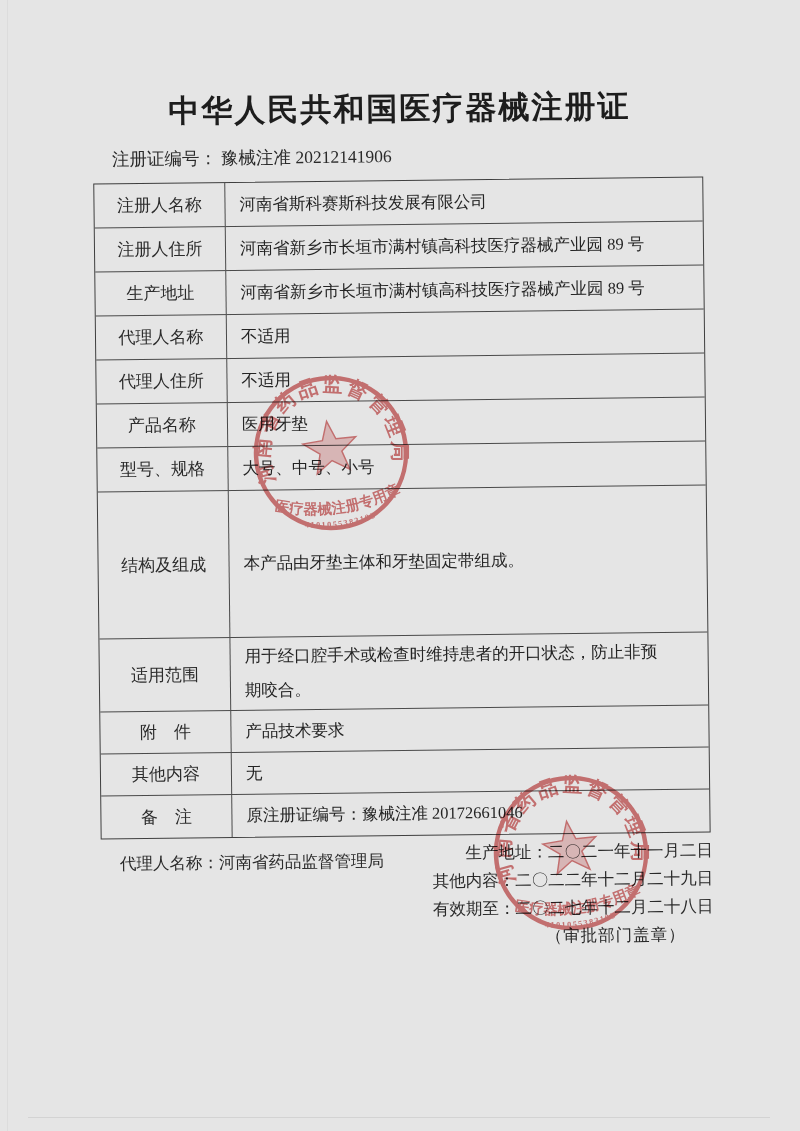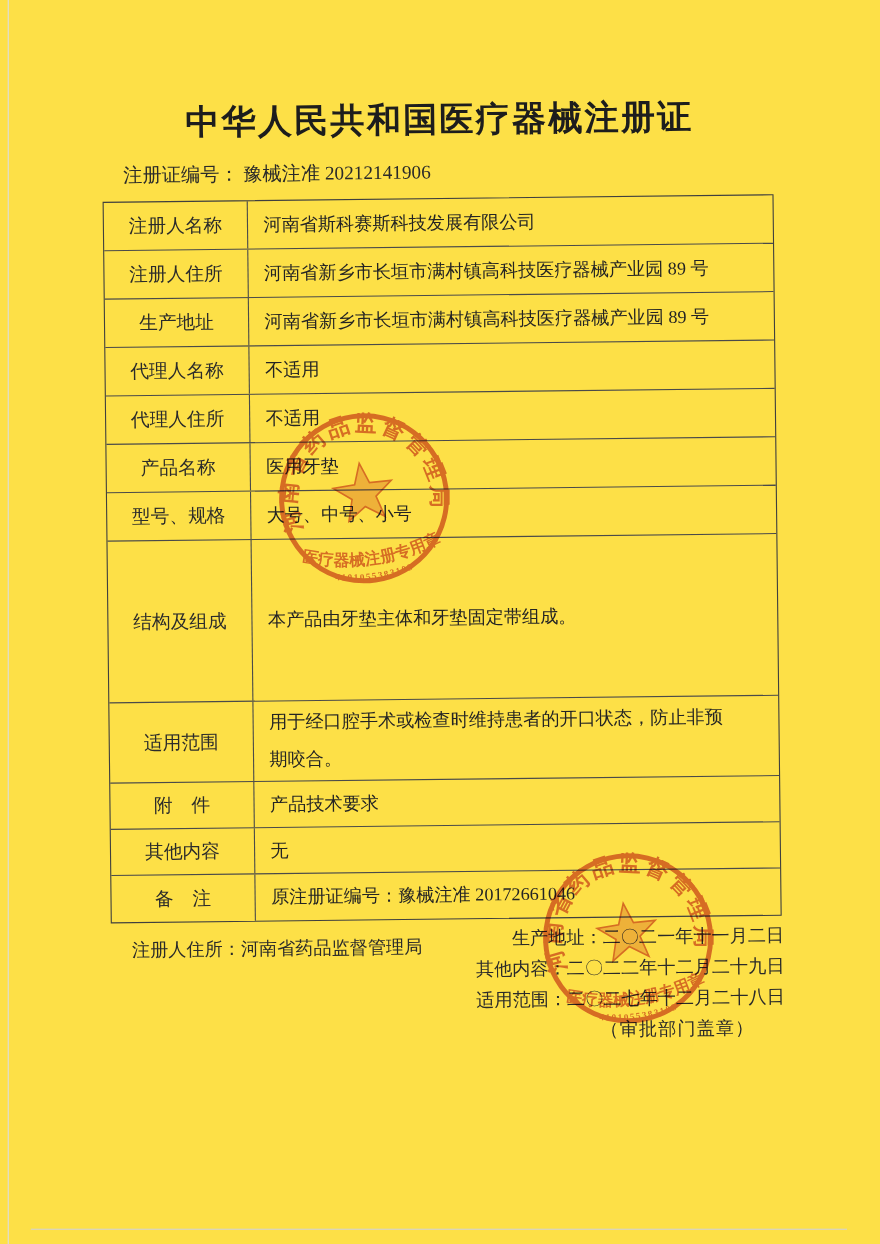--- a/index.html
+++ b/index.html
@@ -1,19 +1,19 @@
 <!DOCTYPE html>
 <html><head>
 <meta charset="utf-8">
 <style>
   html,body{margin:0;padding:0;background:#ffffff;}
   .paper{
     position:relative;
     width:800px;height:1131px;
-    background:#fde047;
+    background:#e5e5e5;
     overflow:hidden;
     font-family:"Liberation Serif","DejaVu Serif",serif;
     color:#262626;
   }
   
   .edge-left{position:absolute;left:7px;top:0;width:1px;height:1131px;background:#dcdcdc;}
   .edge-bottom{position:absolute;left:28px;top:1117px;width:742px;height:1px;background:#d3d3d3;}
 
   .content{
     position:absolute;left:0;top:0;width:800px;
@@ -161,31 +161,31 @@
         <div class="cell-value">无</div>
       </div>
       <div class="row r-sm">
         <div class="cell-label">备　注</div>
         <div class="cell-value">原注册证编号：豫械注准 20172661046</div>
       </div>
     </div>
 
     <div class="footer">
       <div class="dept">
-        <span>注册人住所：</span><span>河南省药品监督管理局</span>
+        <span>代理人名称：</span><span>河南省药品监督管理局</span>
       </div>
       <div class="dates">
         <div>
           <span>生产地址：</span><span>二〇二一年十一月二日</span>
         </div>
         <div>
           <span>其他内容：</span><span>二〇二二年十二月二十九日</span>
         </div>
         <div>
-          <span>适用范围：</span><span>二〇二七年十二月二十八日</span>
+          <span>有效期至：</span><span>二〇二七年十二月二十八日</span>
         </div>
         <div class="seal-note">（审批部门盖章）</div>
       </div>
     </div>
   </div>
 
   <svg class="stamp stamp-1" viewBox="0 0 200 200" style="color: rgb(207, 91, 91);">
     <defs>
       <path id="s1-top" d="M 41.7 121.2 A 62 62 0 1 1 158.3 121.2" fill="none"></path>
       <path id="s1-bot" d="M 36 149 Q 100 171 164 149" fill="none"></path>

